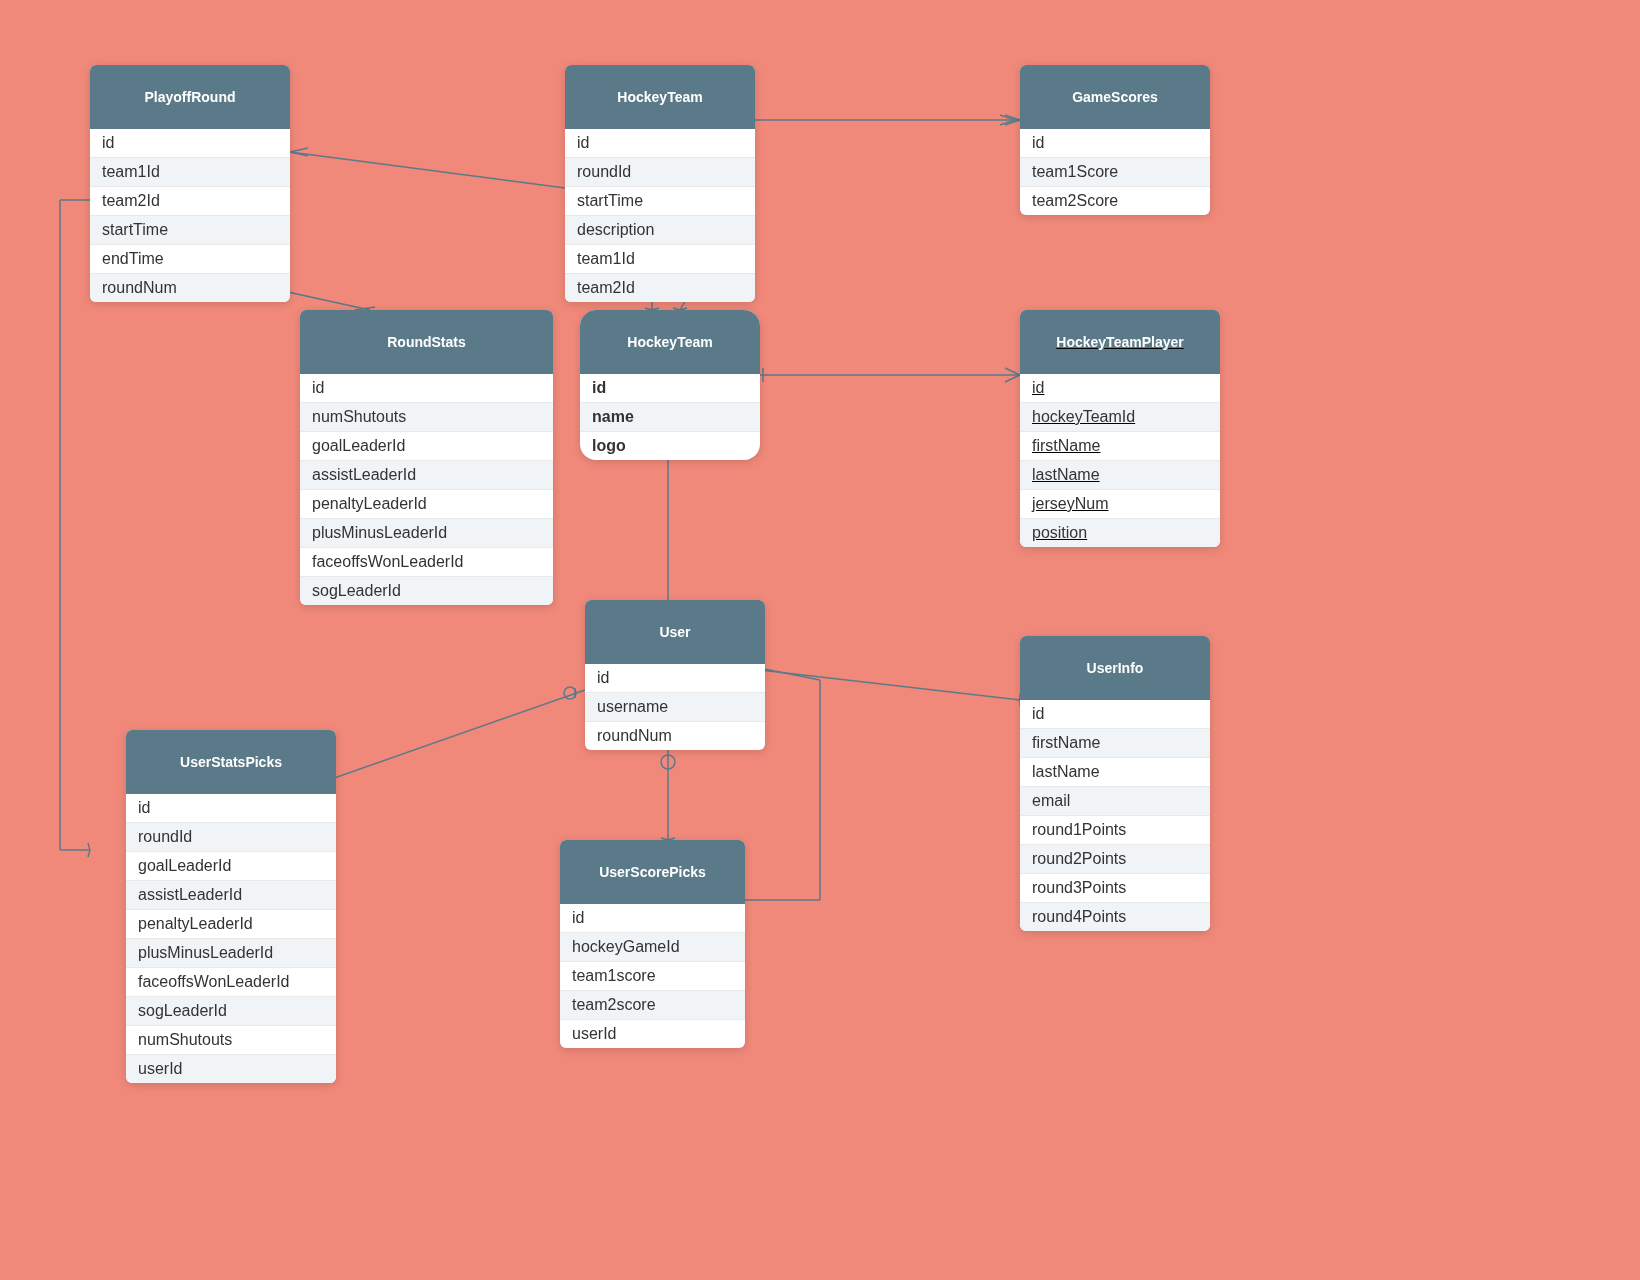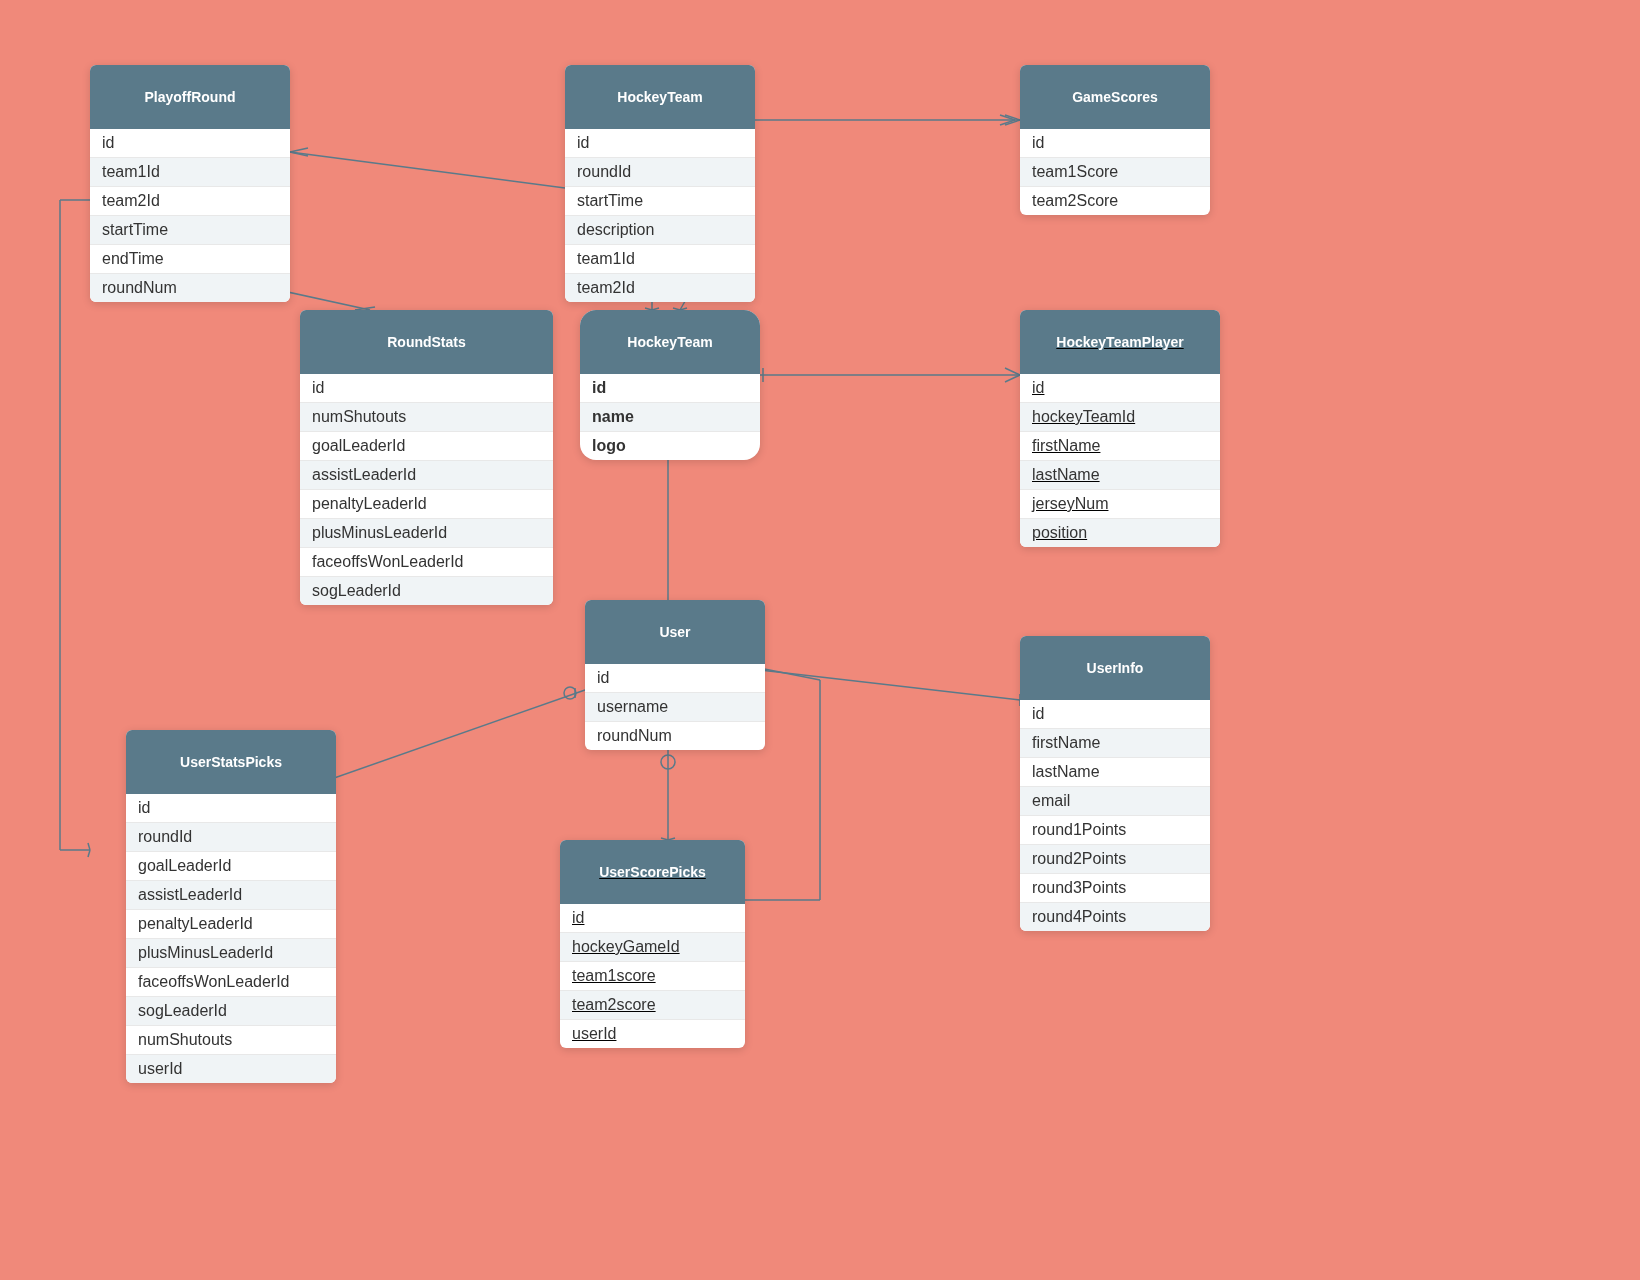--- a/index.html
+++ b/index.html
@@ -225,21 +225,21 @@
     <div class="entity-row">goalLeaderId</div>
     <div class="entity-row alt">assistLeaderId</div>
     <div class="entity-row">penaltyLeaderId</div>
     <div class="entity-row alt">plusMinusLeaderId</div>
     <div class="entity-row">faceoffsWonLeaderId</div>
     <div class="entity-row alt">sogLeaderId</div>
     <div class="entity-row">numShutouts</div>
     <div class="entity-row alt">userId</div>
   </div>
 
-  <div class="entity" style="left:560px; top:840px; width:185px;text-decoration:underline;">
+  <div class="entity" style="left:560px; top:840px; width:185px;">
     <div class="entity-header">UserScorePicks</div>
     <div class="entity-row">id</div>
     <div class="entity-row alt">hockeyGameId</div>
     <div class="entity-row">team1score</div>
     <div class="entity-row alt">team2score</div>
     <div class="entity-row">userId</div>
   </div>
 
 </div>
 

